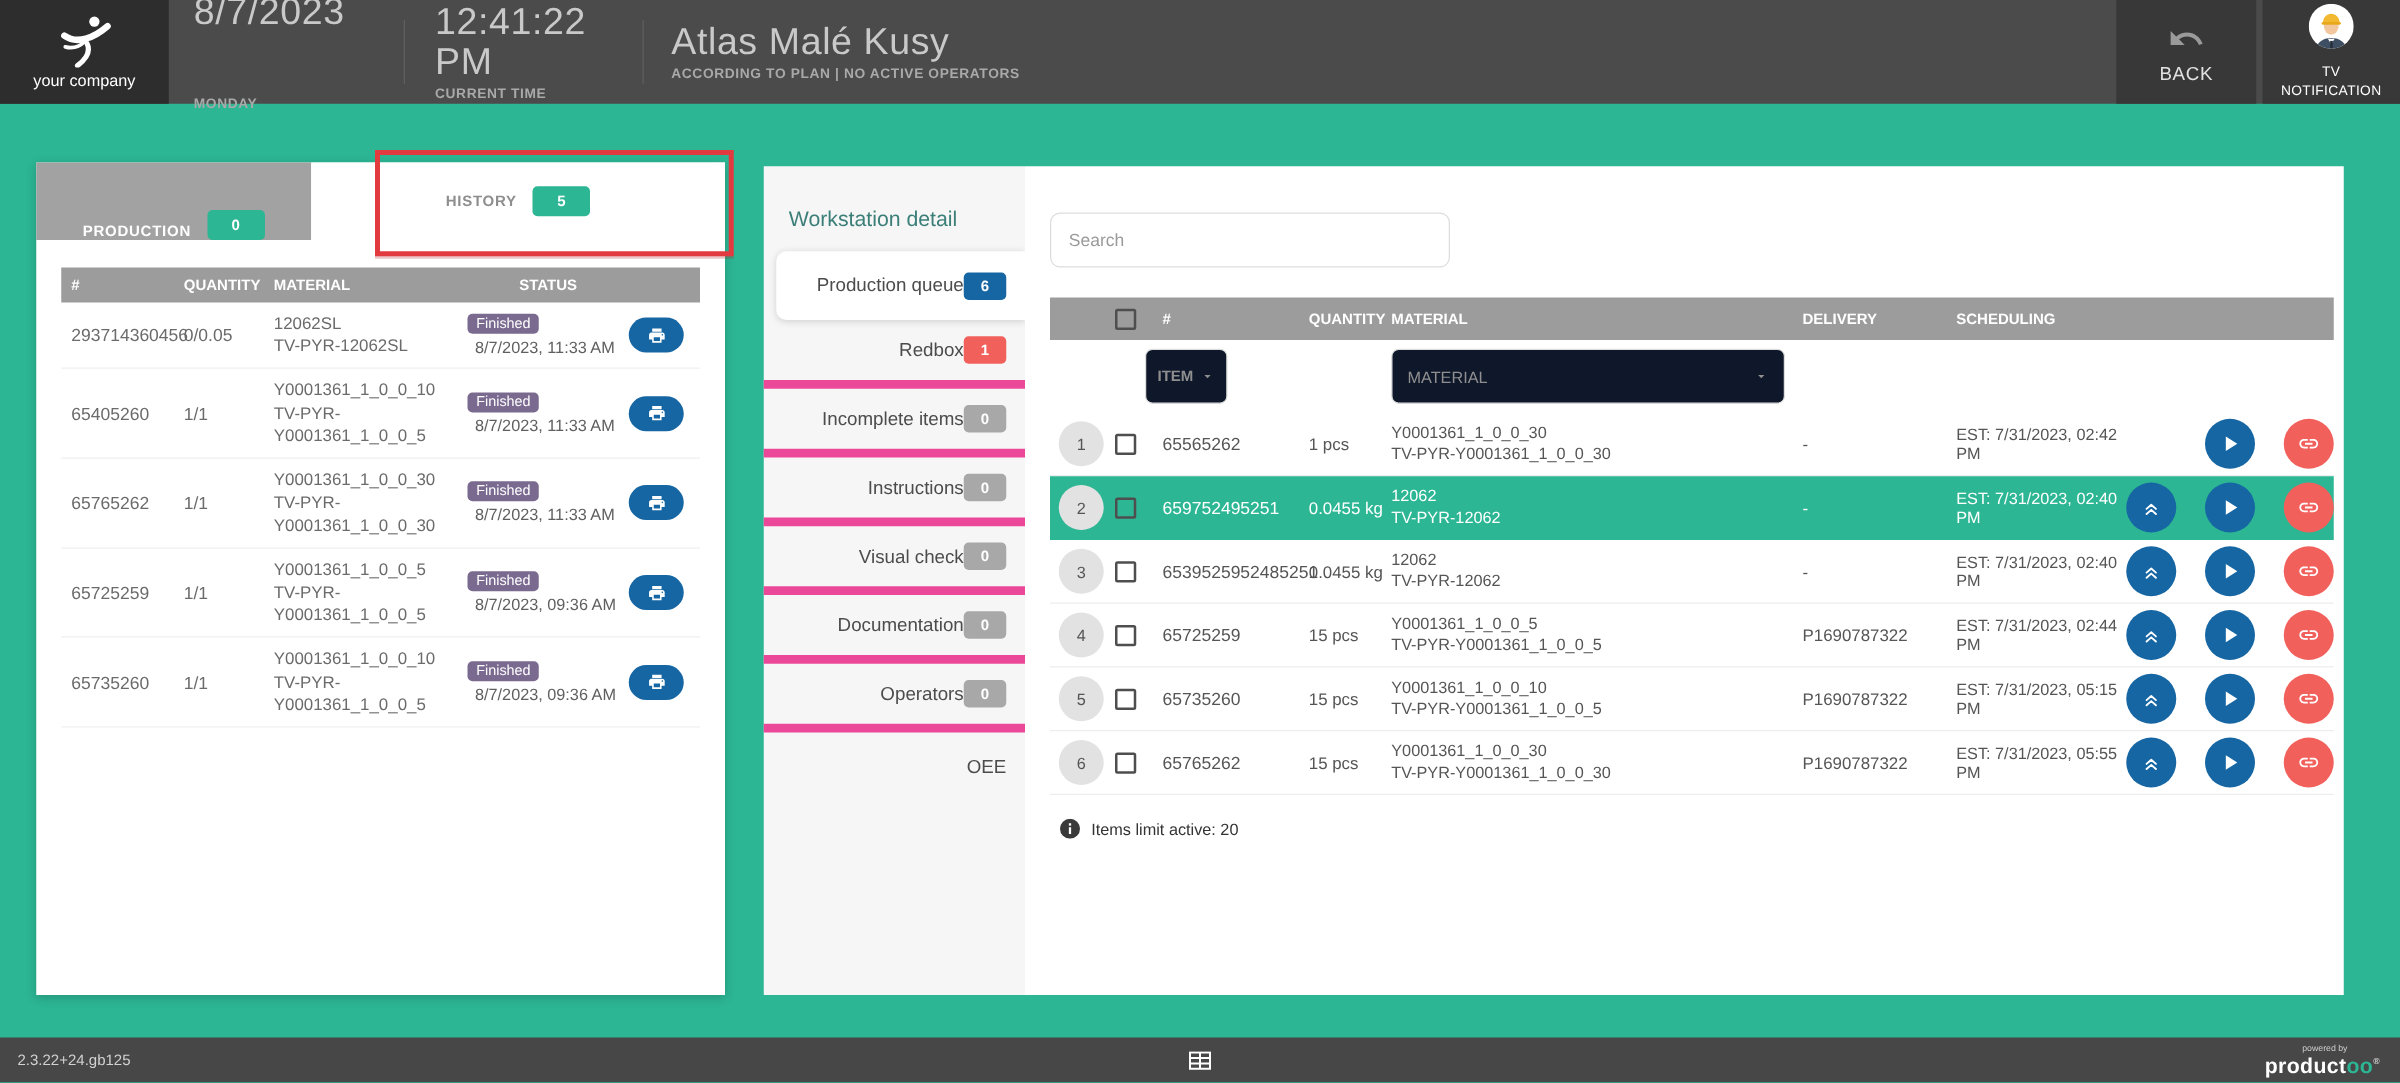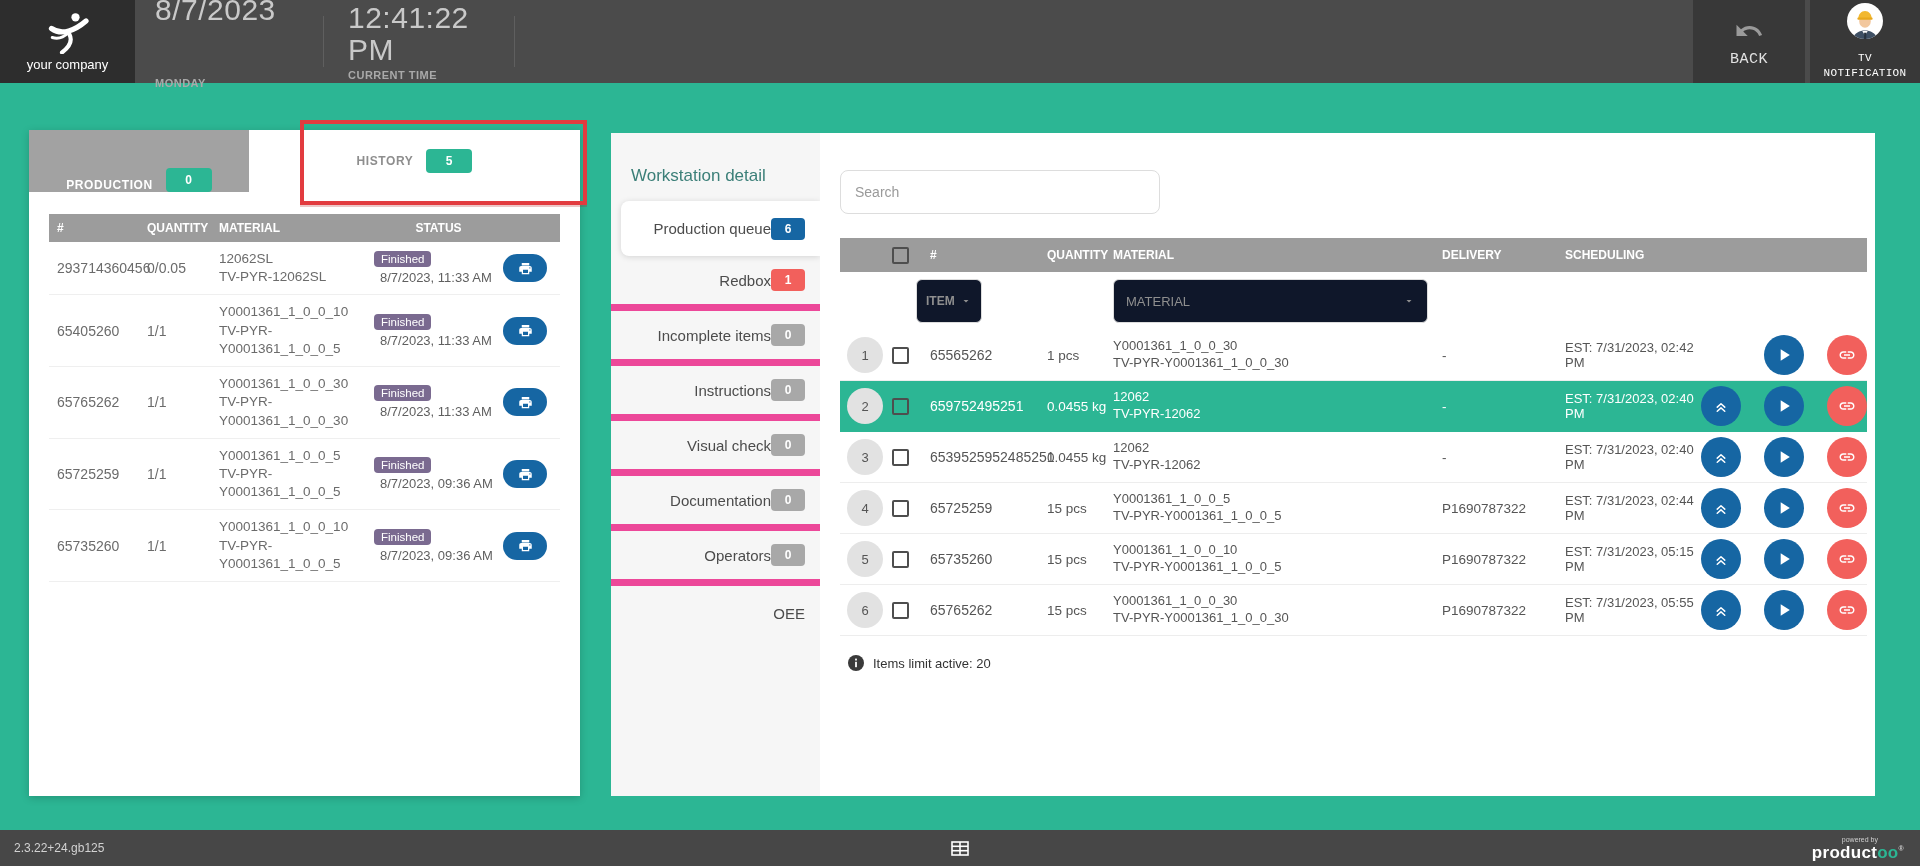--- a/index.html
+++ b/index.html
@@ -2,21 +2,21 @@
 <html><head>
 <meta charset="utf-8">
 <style>
   * { box-sizing: border-box; margin: 0; padding: 0; }
   html,body { width:1920px; height:866px; }
   body {
     position: relative; overflow: hidden;
     background: #2cb694;
     font-family: "Liberation Sans", sans-serif;
   }
-  button { border:none; background:none; font-family:Liberation Mono, monospace; cursor:pointer; }
+  button { border:none; background:none; font-family:Liberation Sans, sans-serif; cursor:pointer; }
 
   
   .top-bar { position:absolute; top:0; left:0; right:0; height:83px; background:#4b4b4b; display:flex; align-items:stretch; z-index:10; }
   .logo-block { width:135px; background:#2d2d2d; display:flex; flex-direction:column; align-items:center; justify-content:center; gap:3px; }
   .logo-text { color:#fff; font-size:13px; }
   .hdr-group { display:flex; flex-direction:column; justify-content:center; }
   .hdr-date { margin-left:20px; width:168px;gap:47px; }
   .hdr-time { margin-left:24px; width:166px; }
   .hdr-title { margin-left:22px; }
   .hdr-big { font-size:30px; color:#c9c9c9; letter-spacing:0.5px; line-height:1.05; }
@@ -116,20 +116,24 @@
   <div class="hdr-group hdr-date">
     <span class="hdr-big">8/7/2023</span>
     <span class="hdr-small">MONDAY</span>
   </div>
   <div class="hdr-divider"></div>
   <div class="hdr-group hdr-time">
     <span class="hdr-big">12:41:22 PM</span>
     <span class="hdr-small">CURRENT TIME</span>
   </div>
   <div class="hdr-divider"></div>
+  <div class="hdr-group hdr-title">
+    <span class="hdr-big">Atlas Malé Kusy</span>
+    <span class="hdr-small">ACCORDING TO PLAN | NO ACTIVE OPERATORS</span>
+  </div>
 
   <div class="hdr-spacer"></div>
 
   <button class="back-btn">
     <svg width="30" height="30" viewBox="0 0 24 24">
       <path fill="#9a9a9a" d="M12.5 8c-2.65 0-5.05.99-6.9 2.6L2 7v9h9l-3.62-3.62c1.39-1.16 3.16-1.88 5.12-1.88 3.54 0 6.55 2.31 7.6 5.5l2.37-.78C21.08 11.03 17.15 8 12.5 8z"></path>
     </svg>
     <span class="back-label">BACK</span>
   </button>
 

